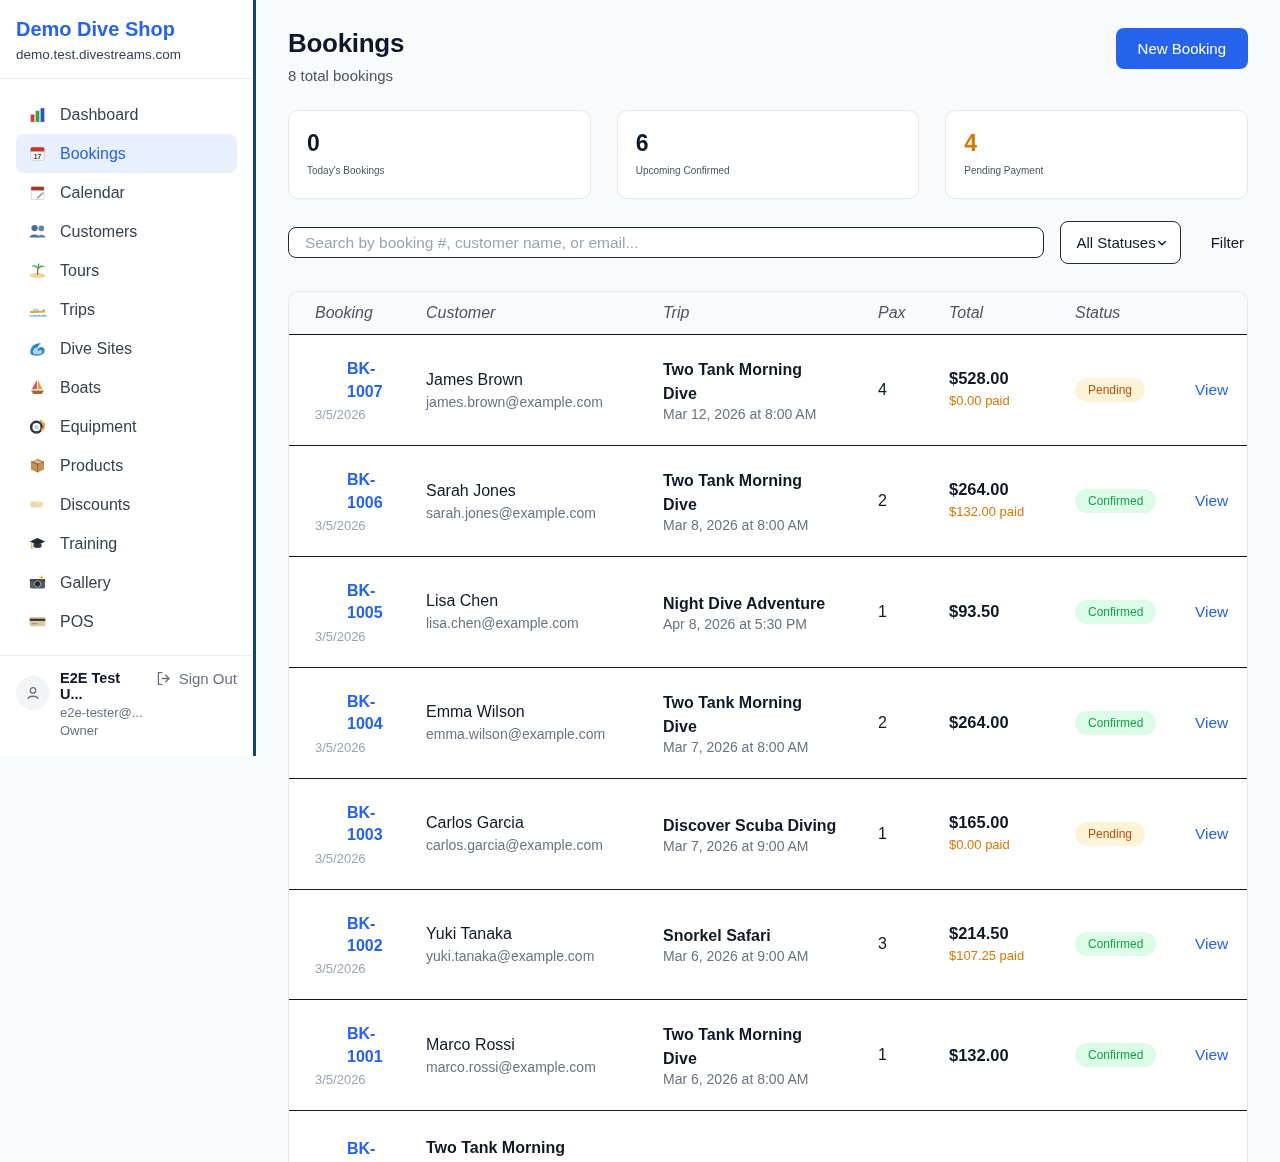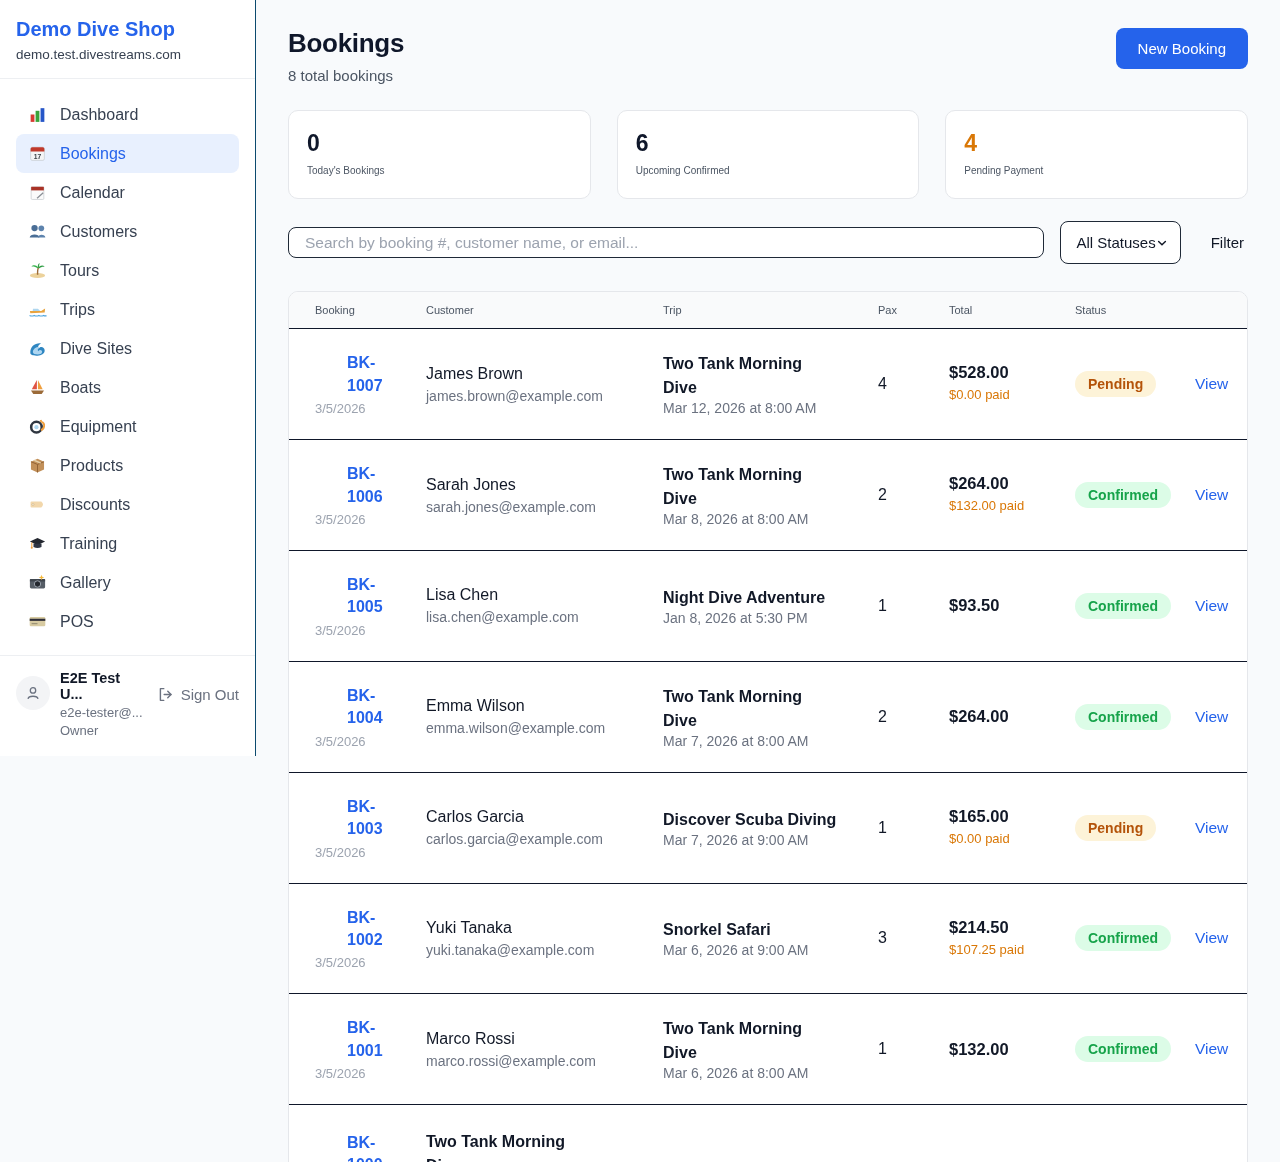--- a/index.html
+++ b/index.html
@@ -6,39 +6,39 @@
   html,body { margin:0; padding:0; }
   body {
     width:1280px; height:1162px;
     background:#f8fafc;
     font-family:"Liberation Sans", sans-serif;
     color:#111827;
   }
   .app { display:flex; align-items:flex-start; }
 
   
-  .sidebar { width:256px; background:#fff; border-right:1px solid #0c4a6e; }
+  .sidebar { width:256px; background:#fff; border-right:3px solid #0c4a6e; }
   .brand { padding:18px 16px 16px; border-bottom:1px solid #edeff2; }
   .brand h1 { margin:0; font-size:20px; font-weight:bold; color:#2563eb; }
   .brand .domain { margin-top:6px; font-size:13.5px; color:#374151; }
   .nav { padding:16px 16px 14px; }
   .nav-item { display:flex; align-items:center; gap:13px; padding:10px 12px; border-radius:8px;
               font-size:16px; color:#374151; cursor:pointer; }
   .nav-item.active { background:#e8f0fe; color:#2563eb; font-weight:500; }
   .icon svg { display:block; }
   .nav-item .icon svg { width:19px; height:19px; }
   .user { border-top:1px solid #edeff2; padding:14px 16px 18px; display:flex; align-items:flex-start; gap:10px; }
   .avatar { width:34px; height:34px; border-radius:50%; background:#f3f4f6; flex:0 0 34px;
             display:flex; align-items:center; justify-content:center; margin-top:6px; }
   .avatar svg { width:18px; height:18px; }
   .user-info { flex:1; min-width:0; }
   .user-name { font-size:14.5px; font-weight:bold; color:#111827; }
   .user-email, .user-role { font-size:13px; color:#6b7280; margin-top:3px; }
   .signout { display:flex; align-items:center; gap:7px; color:#6b7280; font-size:15px;
-             margin-top:16px; cursor:pointer; white-space:nowrap; }
+             margin-top:0; cursor:pointer; white-space:nowrap; }
   .signout svg { width:17px; height:17px; }
 
   
   .main { flex:1; padding:28px 32px 30px; }
   .page-header { display:flex; justify-content:space-between; align-items:flex-start; }
   .title { margin:0; font-size:26px; font-weight:bold; color:#0f172a; letter-spacing:-0.3px; }
   .subtitle { margin-top:8px; font-size:15px; color:#4b5563; }
   .btn-primary { background:#2563eb; color:#fff; border:none; border-radius:8px;
                  padding:12px 22px; font-size:15px; font-weight:500; cursor:pointer; font-family:inherit; }
 
@@ -52,35 +52,35 @@
                   padding:0 16px; font-size:15.5px; font-family:inherit; color:#111827; background:#fff; outline:none; }
   .search-input::placeholder { color:#9ca3af; }
   .select { height:43px; margin-left:16px; border:1.5px solid #1f2937; border-radius:8px; background:#fff;
             display:flex; align-items:center; gap:0; padding:0 12px 0 15px; font-size:15px; color:#111827; cursor:pointer; }
   .select svg { width:12px; height:12px; }
   .filter-label { font-size:15px; color:#111827; font-weight:500; margin-left:30px; margin-right:4px; }
 
   .table-card { margin-top:27px; background:#fff; border:1px solid #e5e7eb; border-radius:10px; overflow:hidden; }
   .grid-row { display:grid; grid-template-columns:111px 237px 215px 71px 126px 120px 1fr; padding-left:26px; }
   .thead { background:#f9fafb; border-bottom:1px solid #0f172a; }
-  .th { padding:12px 10px 12px 0; font-size:11px; color:#4b5563; font-weight:500; }
+  .th { padding:12px 10px 12px 0; font-size:16px; color:#4b5563; font-weight:500;font-style:italic; }
   .trow { align-items:center; padding-top:23px; padding-bottom:23px; min-height:99px; }
   .trow + .trow { border-top:1px solid #0f172a; }
   .cell { padding-right:18px; }
   .booking-id { color:#2563eb; font-weight:bold; font-size:16px; display:inline-block; max-width:62px;
                 line-height:1.4; cursor:pointer; text-decoration:none;margin-left:32px; }
   .booking-date { margin-top:4px; font-size:13px; color:#9ca3af; }
   .cust-name { font-size:16px; color:#111827; }
   .cust-email { margin-top:5px; font-size:14px; color:#6b7280; }
   .trip-name { font-size:16px; font-weight:bold; color:#111827; max-width:176px; line-height:1.5; }
   .trip-date { margin-top:0; font-size:14px; color:#6b7280; }
   .pax { font-size:16px; color:#111827; }
   .total { font-size:16.5px; font-weight:bold; color:#111827; }
   .paid { margin-top:4px; font-size:13px; color:#d97706; max-width:84px; line-height:1.45; }
-  .badge { display:inline-block; padding:5px 13px; border-radius:999px; font-size:14px;font-weight:bold; }
+  .badge { display:inline-block; padding:5px 13px; border-radius:999px; font-size:12px; }
   .view-link { color:#2563eb; font-size:15.5px; cursor:pointer; text-decoration:none; }
 </style>
 </head>
 <body>
 
 <div class="app">
 
   <aside class="sidebar">
     <div class="brand">
       <h1>Demo Dive Shop</h1>
@@ -346,21 +346,21 @@
             <div class="cell"><a class="view-link">View</a></div>
           </div>
           <div class="grid-row trow">
             <div class="cell"><a class="booking-id">BK-1005</a><div class="booking-date">3/5/2026</div></div>
             <div class="cell">
               <div class="cust-name">Lisa Chen</div>
               <div class="cust-email">lisa.chen@example.com</div>
             </div>
             <div class="cell">
               <div class="trip-name">Night Dive Adventure</div>
-              <div class="trip-date">Jan 8, 2026 at 5:30 PM</div>
+              <div class="trip-date">Apr 8, 2026 at 5:30 PM</div>
             </div>
             <div class="cell pax">1</div>
             <div class="cell">
               <div class="total">$93.50</div>
             </div>
             <div class="cell"><span class="badge" style="color: rgb(22, 163, 74); background: rgb(220, 252, 231);">Confirmed</span></div>
             <div class="cell"><a class="view-link">View</a></div>
           </div>
           <div class="grid-row trow">
             <div class="cell"><a class="booking-id">BK-1004</a><div class="booking-date">3/5/2026</div></div>

